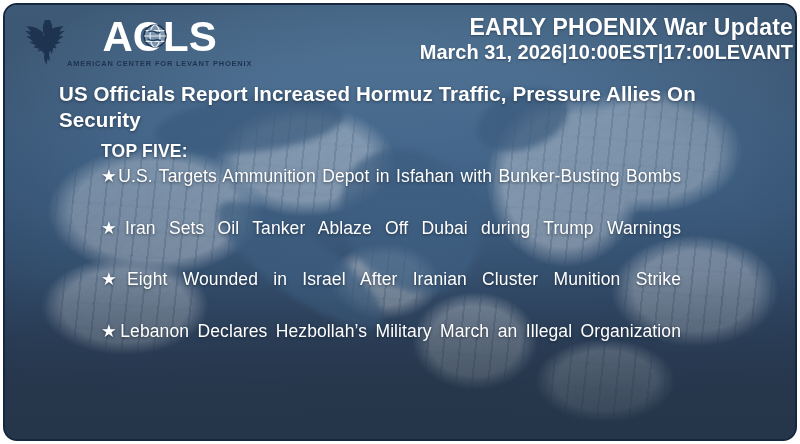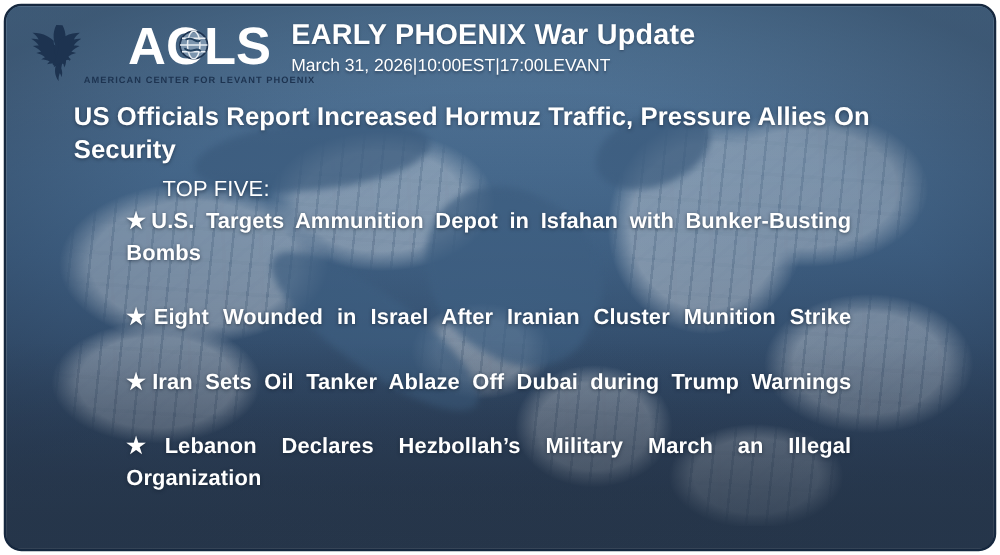--- a/index.html
+++ b/index.html
@@ -193,35 +193,35 @@
     color: #1d3350;
     white-space: nowrap;
     margin-top: 1px;
   }
 
   .head-titles {
     position: absolute;
     left: 228px;
     top: 8px;
     width: 560px;
-    text-align: left;
+    text-align: right;
   }
   .title-main {
     font-family: "Liberation Sans", sans-serif;
     font-weight: bold;
     font-size: 23px;
     line-height: 28px;
     color: #ffffff;
     letter-spacing: 0.2px;
     text-shadow: 0 1px 2px rgba(18,32,50,.45);
   }
   .title-date {
     font-family: "Liberation Sans", sans-serif;
-    font-weight: normal;
-    font-size: 14px;
+    font-weight: bold;
+    font-size: 20px;
     line-height: 22px;
     color: #ffffff;
     letter-spacing: 0px;
     text-shadow: 0 1px 2px rgba(18,32,50,.45);
   }
 
   .subtitle {
     position: absolute;
     left: 54px;
     top: 76px;
@@ -239,38 +239,37 @@
   
   .body-block {
     position: absolute;
     left: 96px;
     top: 134px;
     width: 580px;
   }
 
   .top-five-label {
     font-family: "Liberation Sans", sans-serif;
-    font-weight: normal;
+    font-weight: bold;
     font-size: 17.5px;
     line-height: 24px;
     color: #ffffff;
     letter-spacing: 0.2px;
     text-shadow: 0 1px 3px rgba(16,28,44,.55);
     margin-bottom: 1px;
-    margin-left: 29px;
   }
 
   .headline-list {
     margin: 0;
     padding: 0;
     list-style: none;
   }
   .headline-item {
     font-family: "Liberation Sans", sans-serif;
-    font-weight: bold;
+    font-weight: normal;
     font-size: 17.5px;
     line-height: 25.5px;
     color: #ffffff;
     letter-spacing: 0.1px;
     text-align: justify;
     text-shadow: 0 1px 3px rgba(16,28,44,.6);
     margin: 0 0 0.5px 0;
   }
   .headline-item::after {
     content: "";
@@ -324,20 +323,20 @@
         <div class="title-date">March 31, 2026|10:00EST|17:00LEVANT</div>
       </div>
     </div>
 
     <div class="subtitle">US Officials Report Increased Hormuz Traffic, Pressure Allies On Security</div>
 
     <div class="body-block">
       <div class="top-five-label">TOP FIVE:</div>
       <ul class="headline-list">
         <li class="headline-item"><span class="bullet-star">★</span><span>U.S. Targets Ammunition Depot in Isfahan with Bunker-Busting Bombs</span></li>
+        <li class="headline-item"><span class="bullet-star">★</span><span>Iran Sets Oil Tanker Ablaze Off Dubai during Trump Warnings</span></li>
         <li class="headline-item"><span class="bullet-star">★</span><span>Eight Wounded in Israel After Iranian Cluster Munition Strike</span></li>
-        <li class="headline-item"><span class="bullet-star">★</span><span>Iran Sets Oil Tanker Ablaze Off Dubai during Trump Warnings</span></li>
         <li class="headline-item"><span class="bullet-star">★</span><span>Lebanon Declares Hezbollah’s Military March an Illegal Organization</span></li>
       </ul>
     </div>
 
   </div>
 </div>
 
 </body></html>

